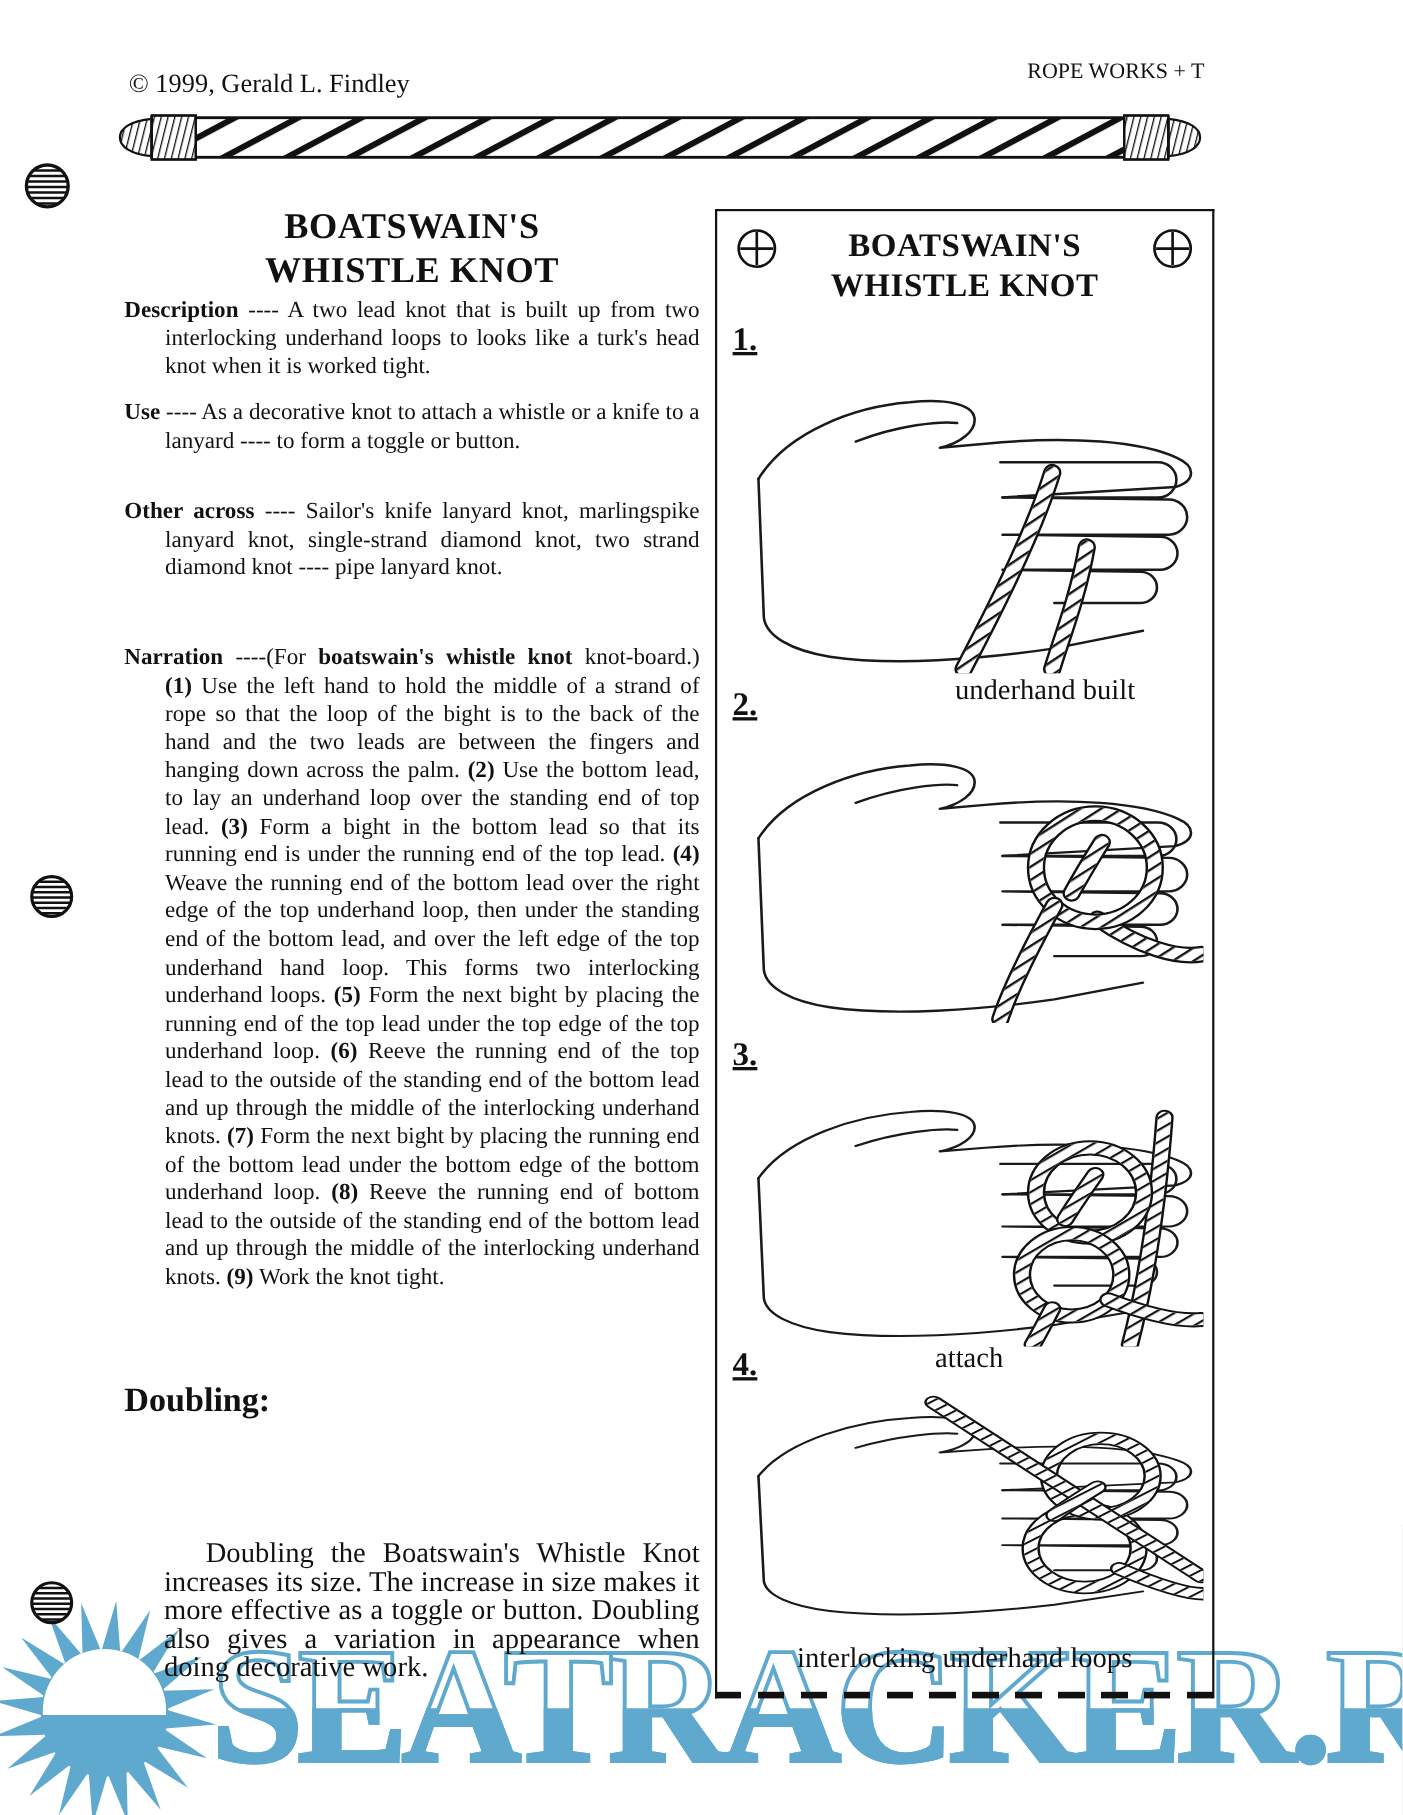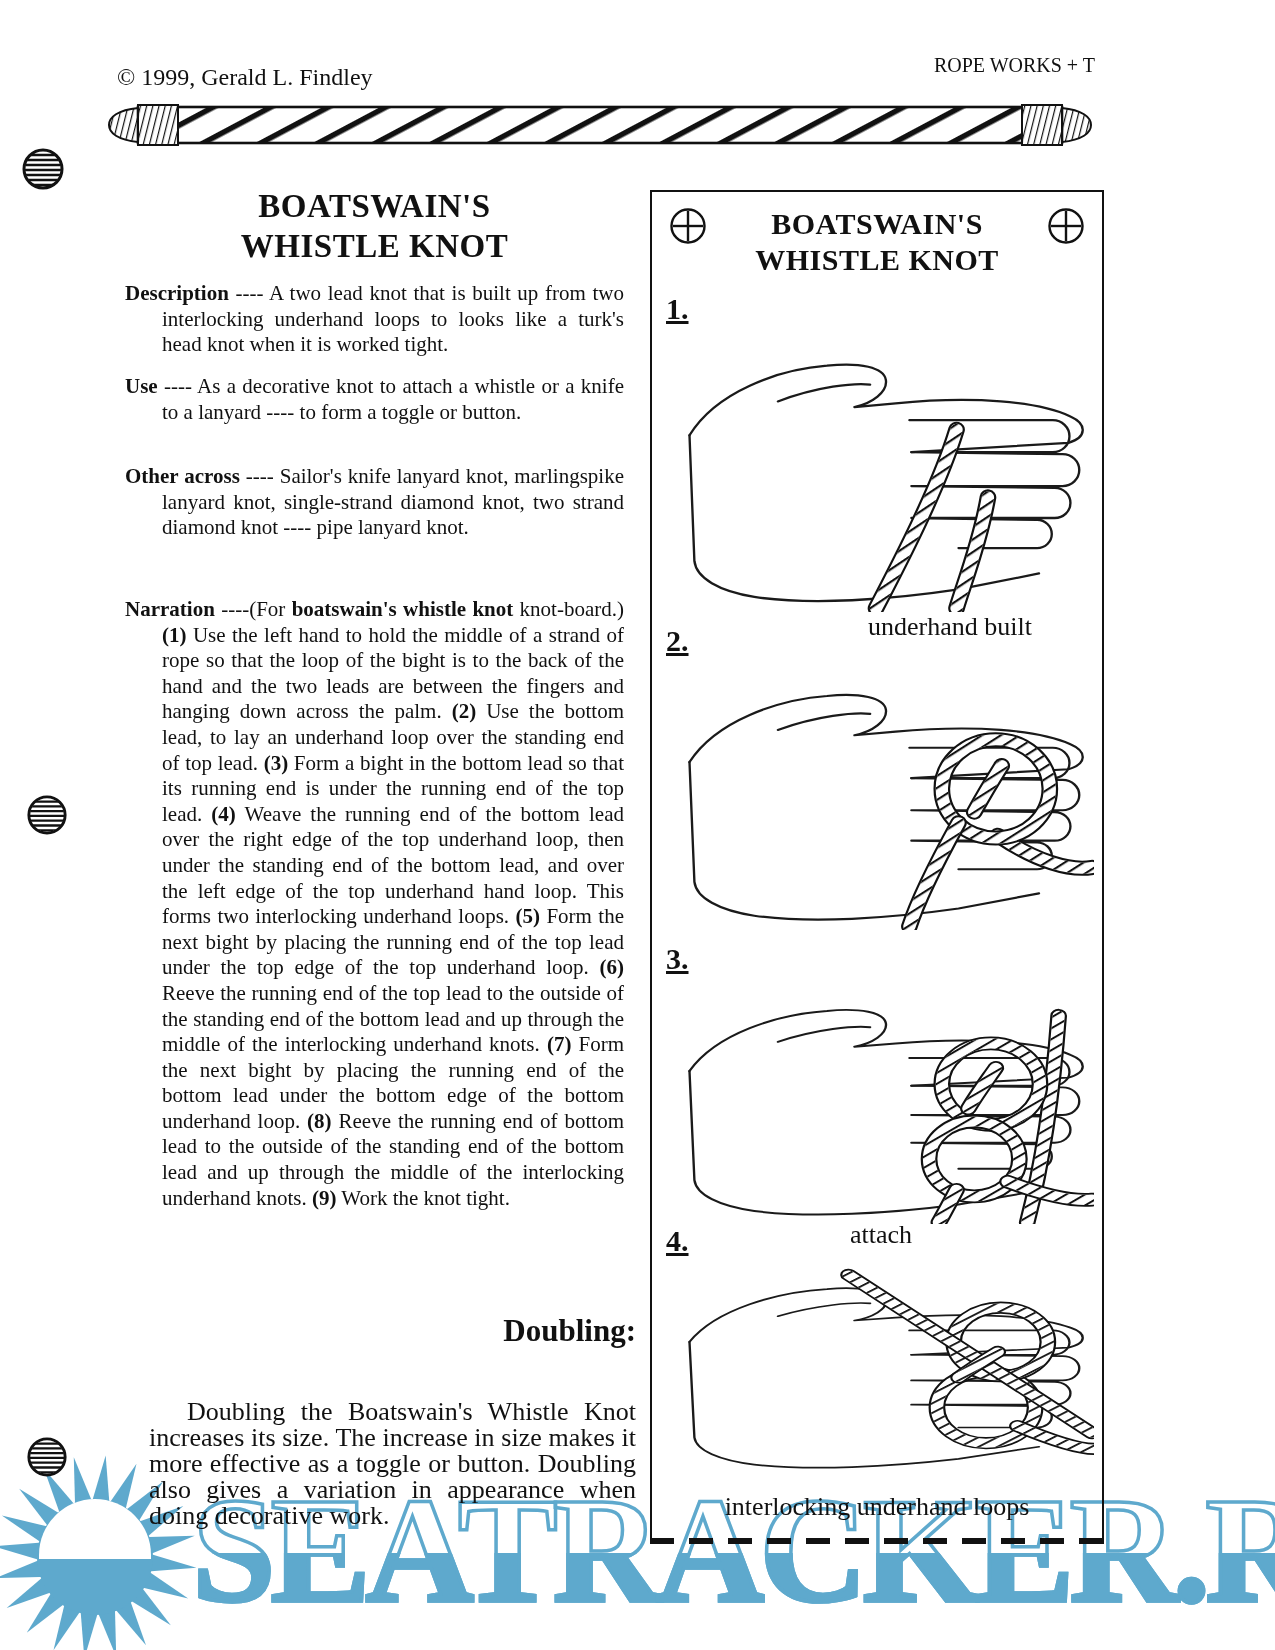--- a/index.html
+++ b/index.html
@@ -10,26 +10,26 @@
   
   #hdr-copy{left:106px;top:64px;font-size:24px;margin-left:11px;}
   #hdr-brand{right:180px;top:54px;font-size:20px;text-align:center;}
   #rope-banner{left:104px;top:101px;}
   
   .ball{z-index:2;}
   
   .col{left:113px;width:523px;}
   #a-title{top:186px;text-align:center;font-size:33px;font-weight:700;line-height:1.22;letter-spacing:.5px;}
   .sec{text-align:justify;font-size:21px;line-height:25.6px;}
-  .sec p{margin:12px;padding-left:37px;text-indent:-37px;}
+  .sec p{margin:0;padding-left:37px;text-indent:-37px;}
   #sec-desc{top:269px;}
   #sec-use{top:362px;}
   #sec-other{top:452px;}
   #sec-narr{top:585px;}
-  #doubling-h{top:1313px;font-size:31px;font-weight:700;text-align:right;}
+  #doubling-h{top:1255px;font-size:31px;font-weight:700;}
   #doubling-p{top:1399px;text-align:justify;font-size:26px;line-height:26px;}
   #doubling-p p{margin:0;padding-left:36px;text-indent:38px;}
   
   #figbox{left:650px;top:190px;width:450px;height:1352px;border:2px solid #111;border-bottom:none;z-index:1;}
   #figbox .dash-bottom{position:absolute;left:-2px;bottom:0;width:454px;height:6px;
       background:repeating-linear-gradient(90deg,#111 0 24px,transparent 24px 39px);}
   .plus{position:absolute;top:14px;}
   .plus.l{left:16px;} .plus.r{right:16px;}
   #fig-title{position:absolute;top:14px;left:0;width:100%;text-align:center;
       font-size:30px;font-weight:700;line-height:1.2;letter-spacing:.5px;}

